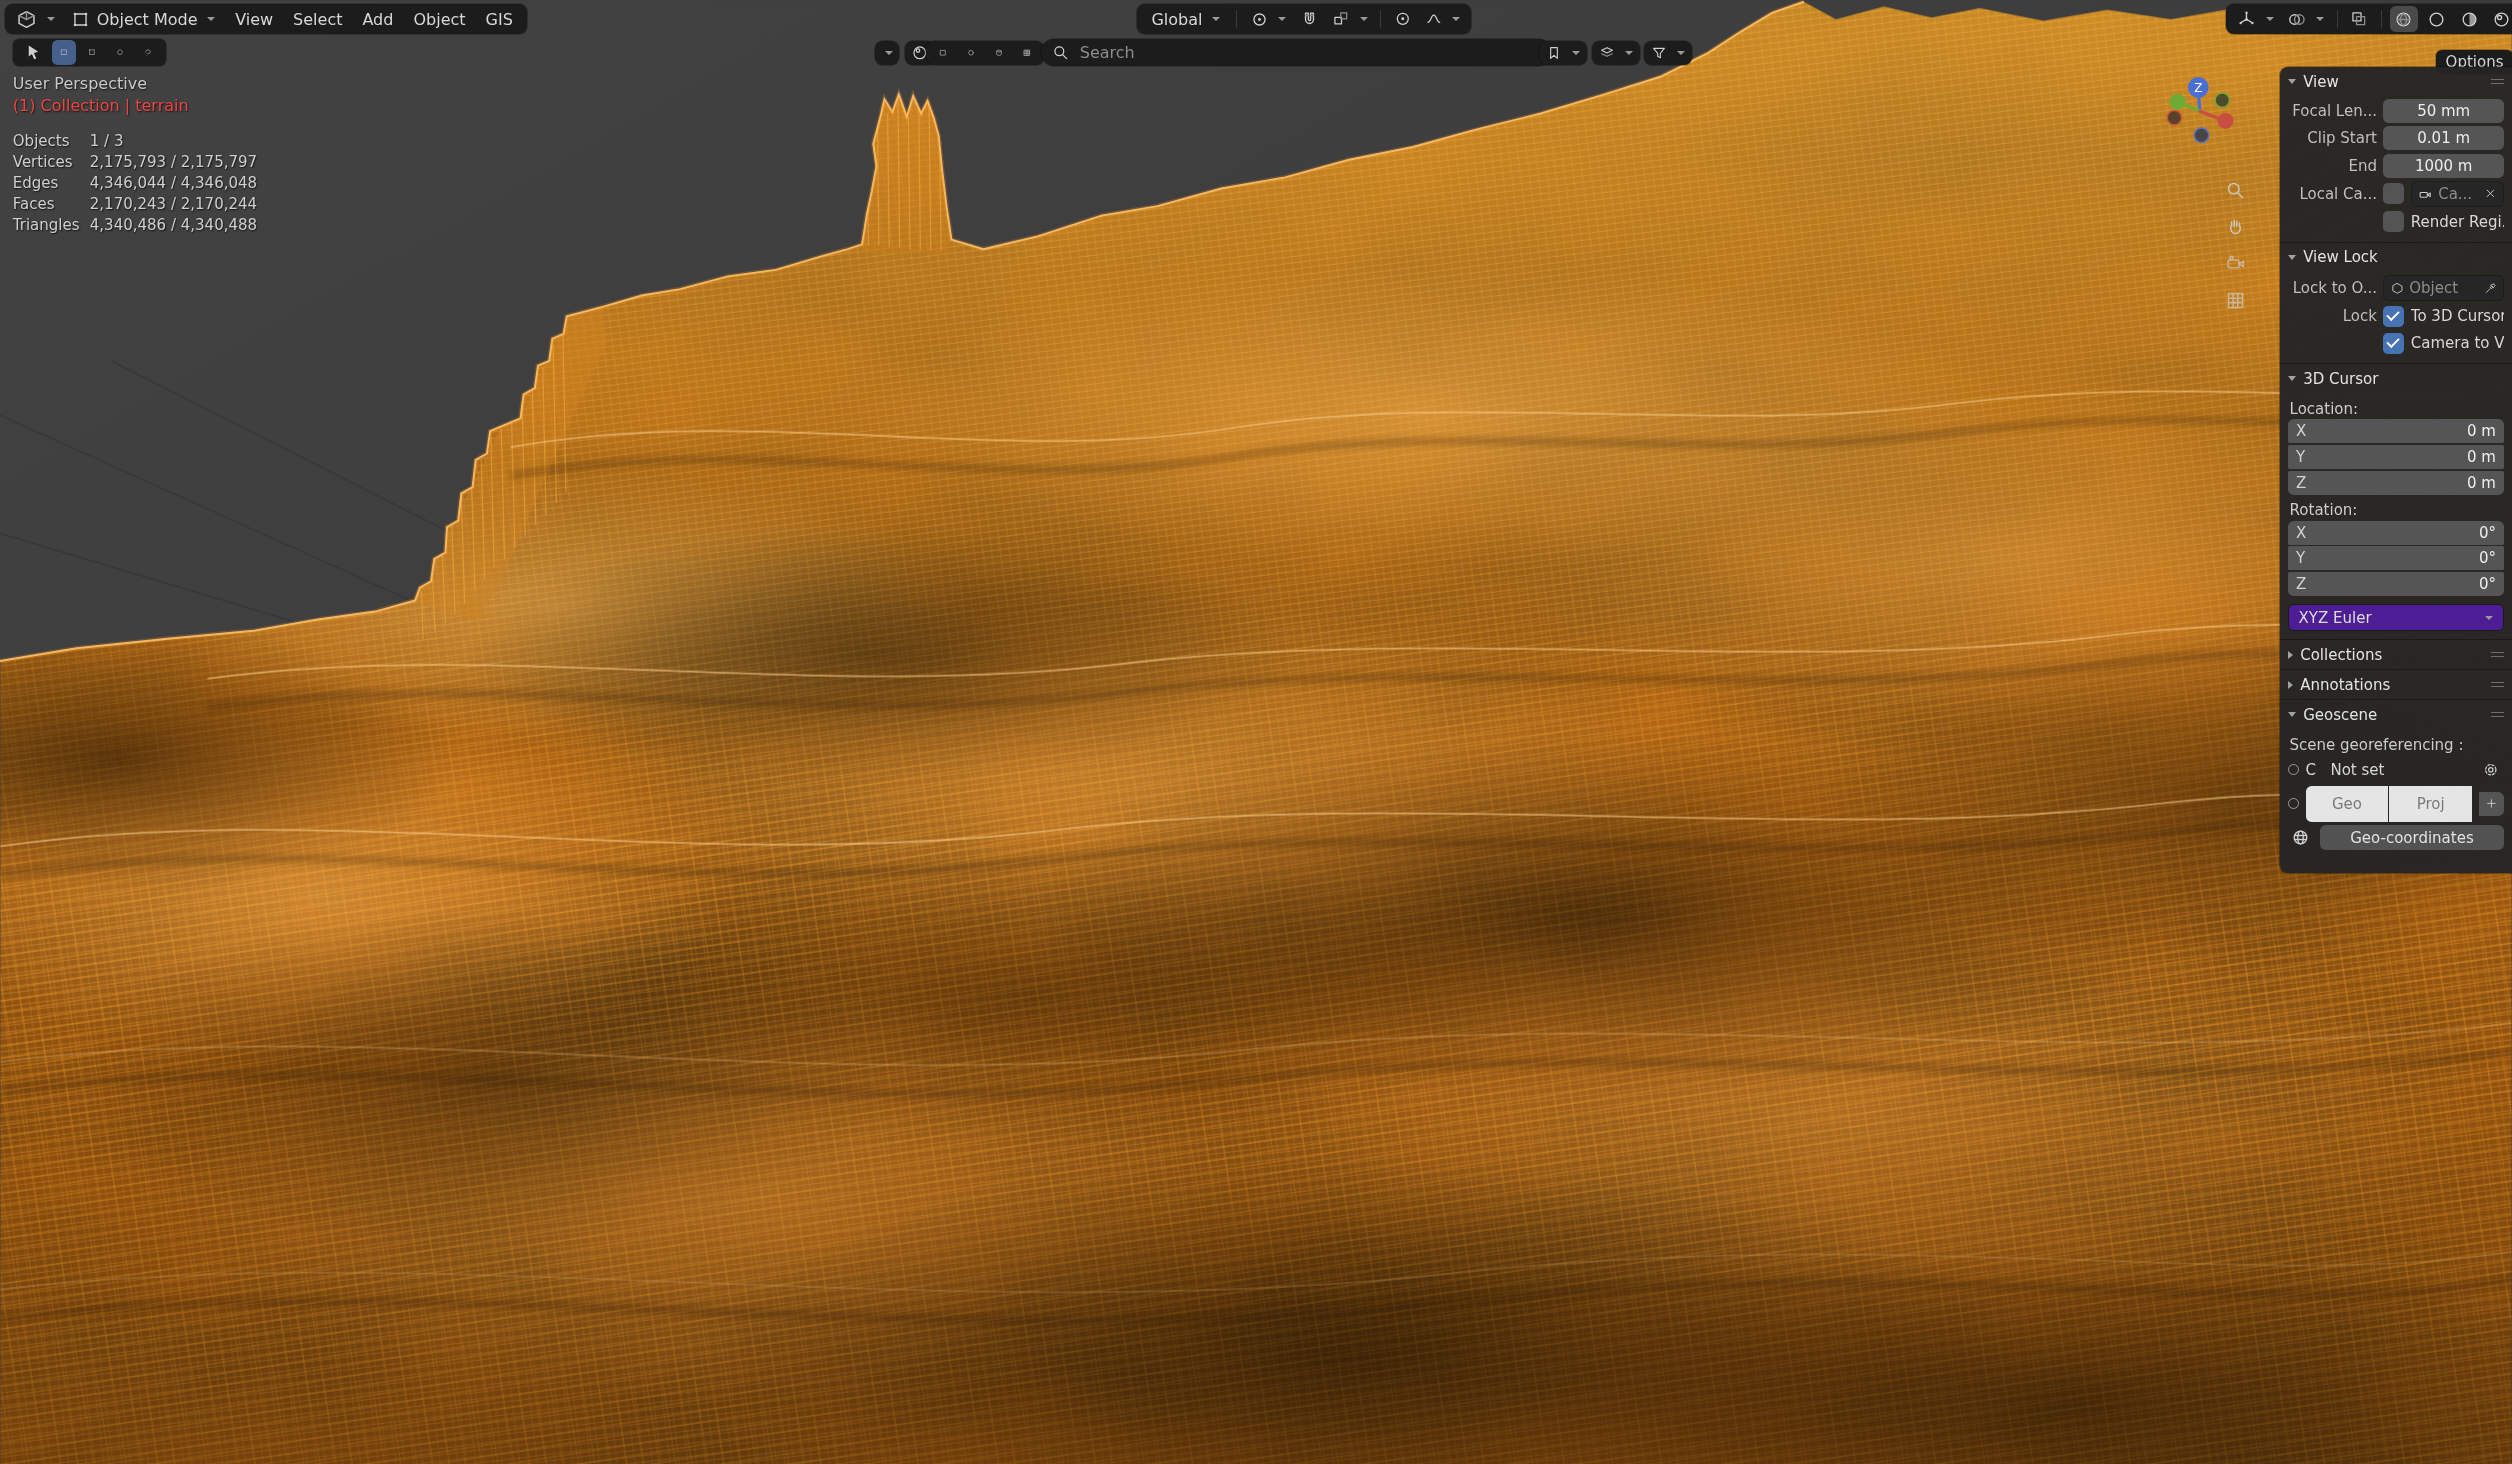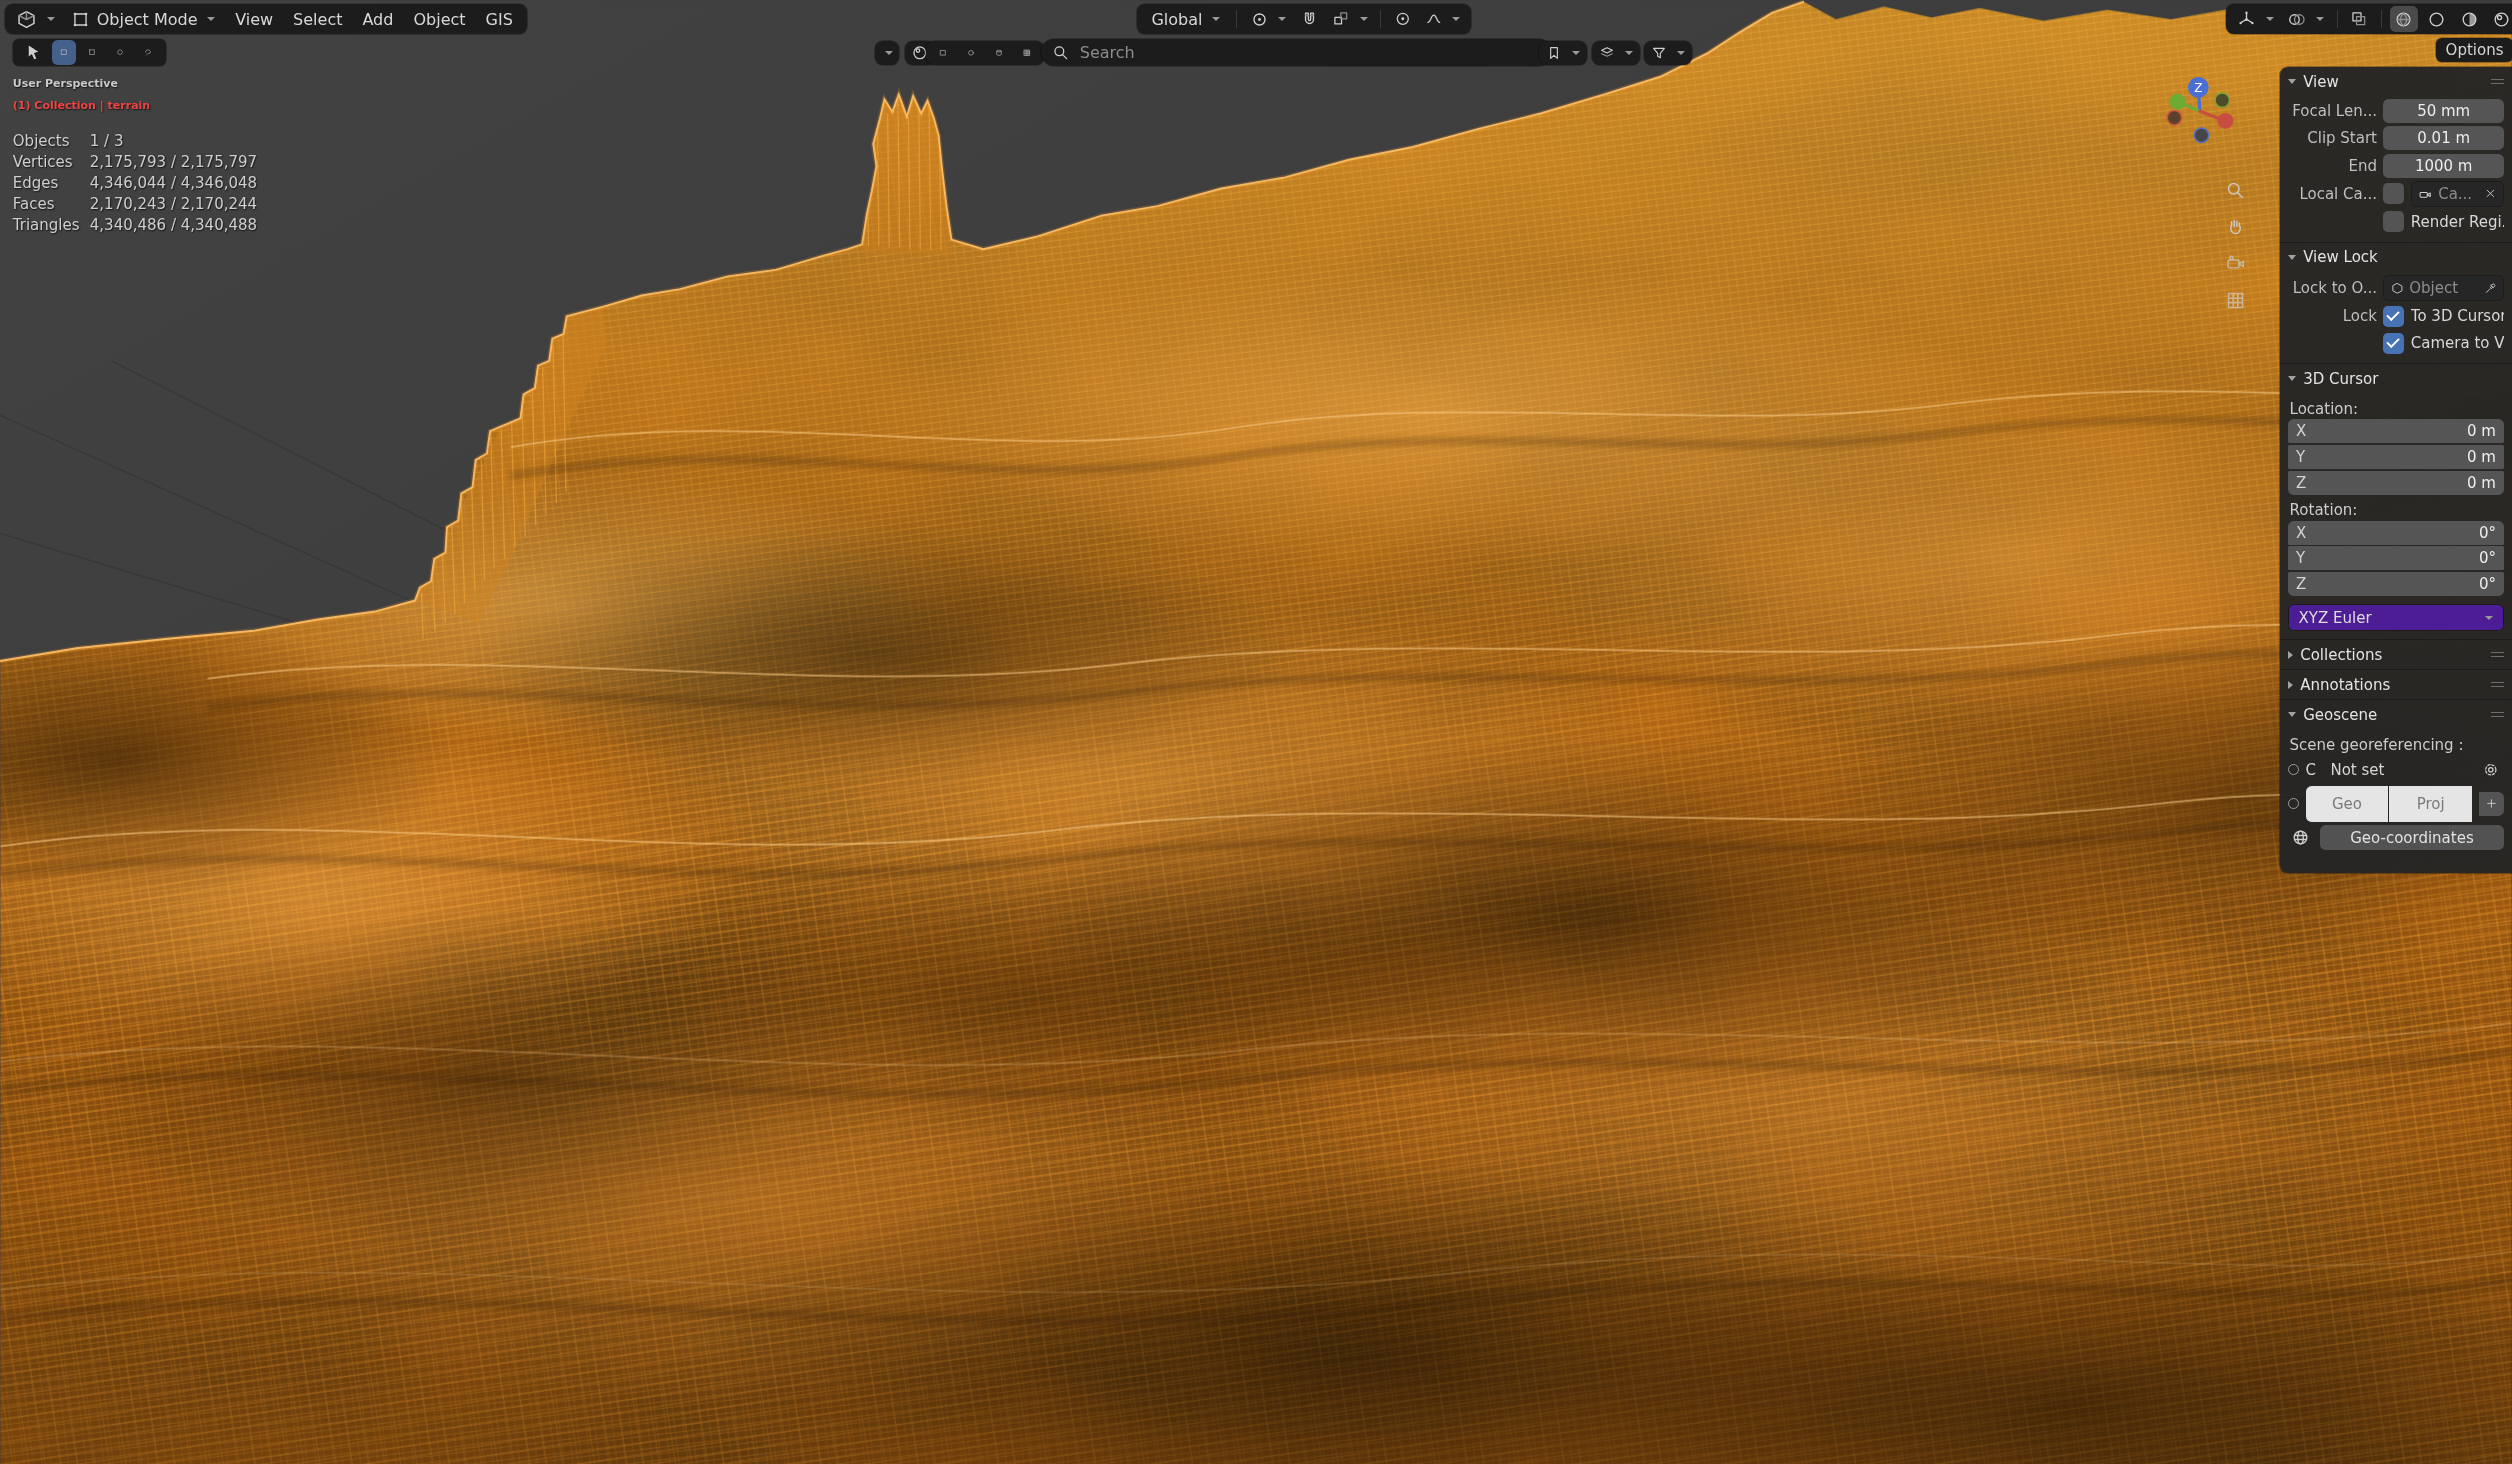--- a/index.html
+++ b/index.html
@@ -25,22 +25,22 @@
   .searchpill input{flex:1;background:transparent;border:none;outline:none;color:#cfcfcf;
      font:inherit;font-size:16px;}
   .searchpill input::placeholder{color:#8d8d8d;}
   .minibtn{width:24px;height:21px;border-radius:4.8px;background:#2e2e2e;display:flex;
      align-items:center;justify-content:center;flex:none;border:none;padding:0;}
   .minibtn.sel{background:#46608c;}
   .optbtn{position:absolute;background:#1c1c1c;border:none;border-radius:6.4px;height:24px;
      padding:0 9.6px;color:#d6d6d6;font-size:15px;font-family:inherit;box-shadow:0 0 0 0.8px rgba(0,0,0,.35);}
 
   
-  .vp-meta{position:absolute;left:12.8px;top:73px;color:#c9c9c9;font-size:11px;line-height:21.6px;
-     text-shadow:0.8px 0.8px 1.6px rgba(0,0,0,.75);font-weight:bold;}
+  .vp-meta{position:absolute;left:12.8px;top:73px;color:#c9c9c9;font-size:16px;line-height:21.6px;
+     text-shadow:0.8px 0.8px 1.6px rgba(0,0,0,.75);}
   .vp-stats{position:absolute;left:12.8px;top:131px;color:#cfcfcf;font-size:15px;line-height:21px;
      text-shadow:0.8px 0.8px 1.6px rgba(0,0,0,.75);}
   .vp-stats .sl{display:inline-block;width:77px;}
 
   
   .gizmo{position:absolute;left:2152px;top:65px;width:99px;height:99px;}
   .navbtn{position:absolute;left:2221px;width:29px;height:29px;background:none;border:none;padding:0;
      display:flex;align-items:center;justify-content:center;opacity:.9;}
 
   
@@ -442,21 +442,21 @@
   </div>
   <div class="g" style="left:1644px;top:41px;height:24px;padding:0 3.2px;">
     <button class="iconb" style="padding:0 4px;">
       <svg class="ico" width="16" height="16" viewBox="0 0 24 24">
         <path d="M4 5 H20 L14 12.5 V19 L10 17 V12.5 Z"></path>
       </svg>
       <span class="chev"></span>
     </button>
   </div>
 
-  <button class="optbtn" style="left:2436px;top:38px;">Options</button>
+  <button class="optbtn" style="left:2436px;top:50px;">Options</button>
 
   <div class="vp-meta">
     <div>User Perspective</div>
     <div style="color:#ef4444;">(1) Collection | terrain</div>
   </div>
 
   <div class="vp-stats">
     <div><span class="sl">Objects</span><span>1 / 3</span></div>
     <div><span class="sl">Vertices</span><span>2,175,793 / 2,175,797</span></div>
     <div><span class="sl">Edges</span><span>4,346,044 / 4,346,048</span></div>

